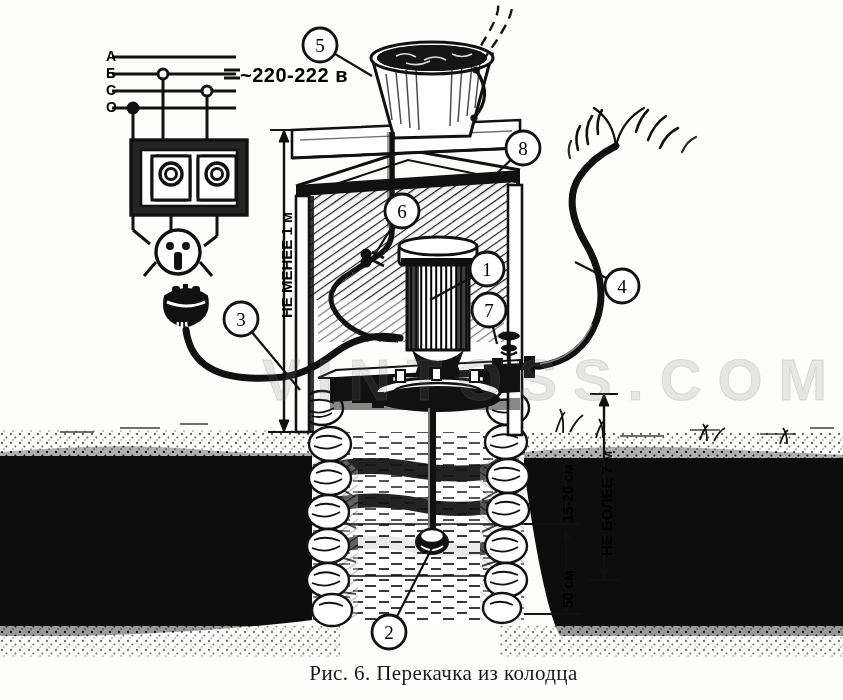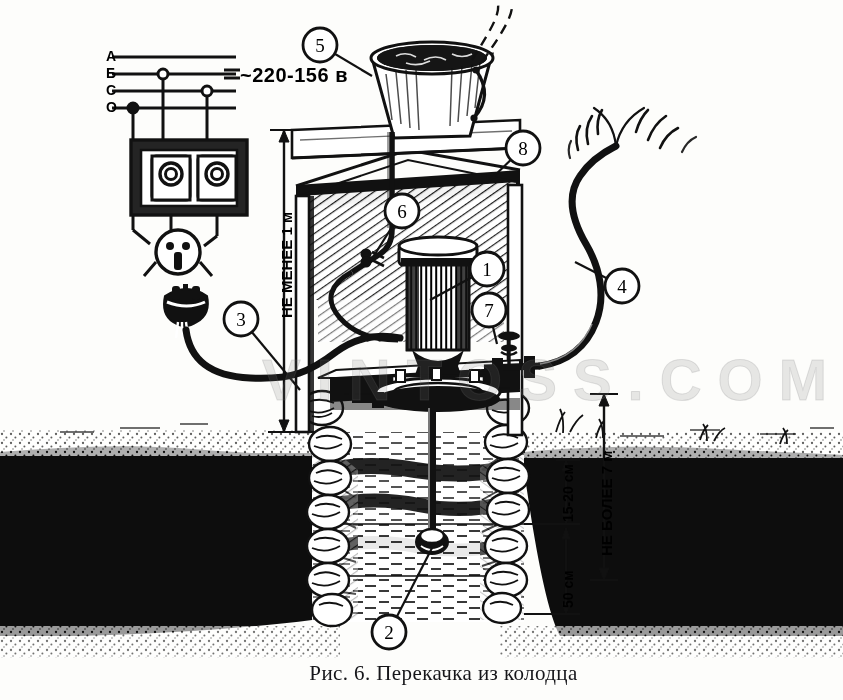--- a/index.html
+++ b/index.html
@@ -462,21 +462,21 @@
           <text x="523" y="155" class="callout-t">8</text>
         </g>
       </g>
   </svg>
 
   <span class="lbl phase" style="left:106px;top:48px;">А</span>
   <span class="lbl phase" style="left:106px;top:65px;">Б</span>
   <span class="lbl phase" style="left:106px;top:82px;">С</span>
   <span class="lbl phase" style="left:106px;top:99px;">О</span>
 
-  <span class="lbl volt" style="left:240px;top:64px;">~220-156 в</span>
+  <span class="lbl volt" style="left:240px;top:64px;">~220-222 в</span>
 
   <span class="lbl dimbig vert" style="left:278px;top:318px;transform:rotate(-90deg);">НЕ МЕНЕЕ 1 м</span>
 
   <span class="lbl dimbig vert" style="left:598px;top:556px;transform:rotate(-90deg);">НЕ БОЛЕЕ 7 м</span>
 
   <span class="lbl dim vert" style="left:560px;top:522px;transform:rotate(-90deg);">15-20 см</span>
 
   <span class="lbl dim vert" style="left:560px;top:608px;transform:rotate(-90deg);">50 см</span>
 
   <div class="wm">VINTOSS.COM</div>

